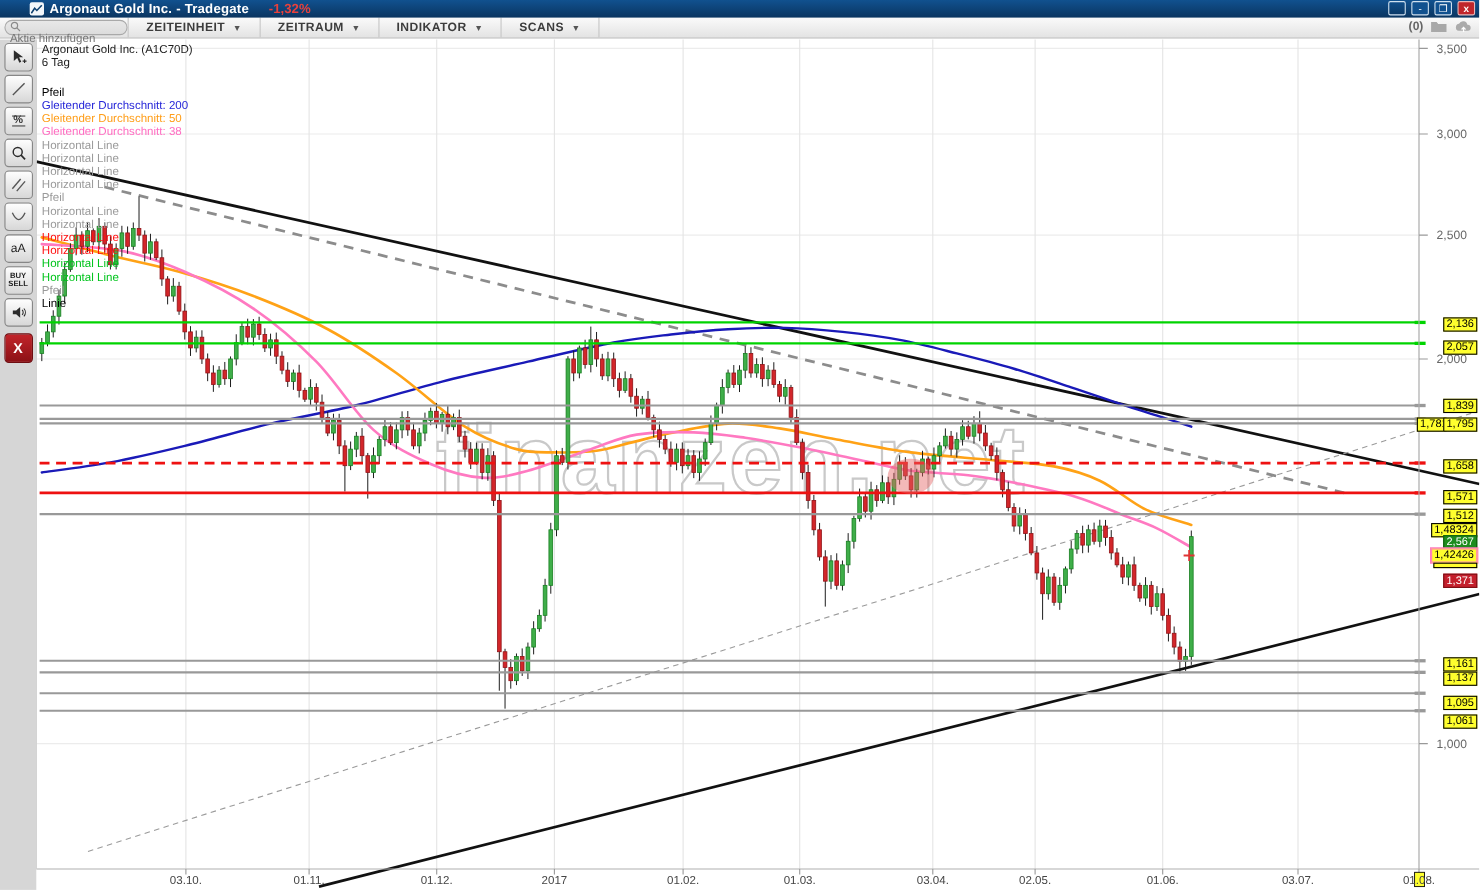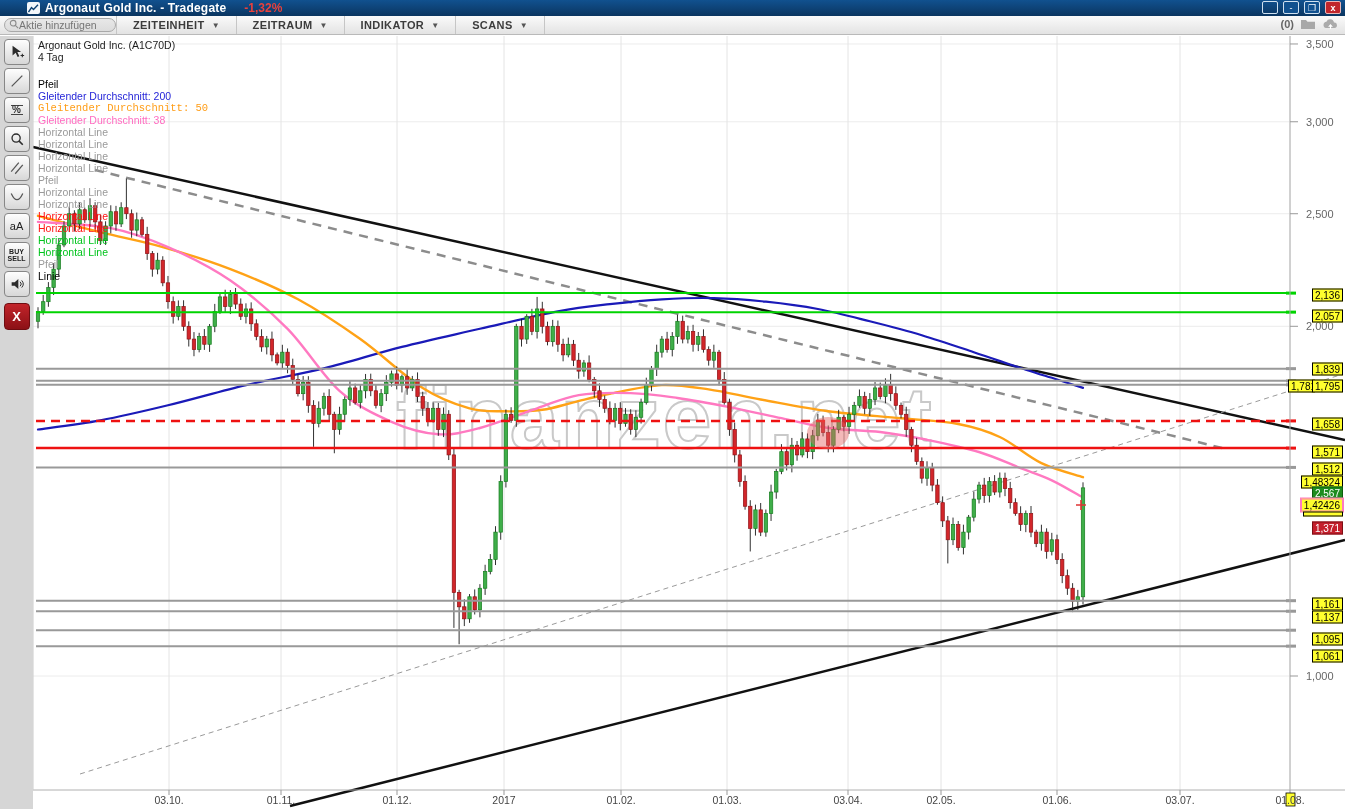--- a/index.html
+++ b/index.html
@@ -18,21 +18,21 @@
   .winbtn { width:16px; height:13px; font-size:9px; line-height:12px; text-align:center;
     color:#fff; border:1px solid #cfe0ef; border-radius:2px; background:#11518f; }
   .winbtn.plain { background:transparent; }
   .winbtn.close { background:#c0252b; border-color:#e9b6b6; font-weight:bold; }
 
   
   #menubar { position:absolute; left:0; top:16px; width:1345px; height:19px;
     background:linear-gradient(#fafafa,#e3e3e3); border-bottom:1px solid #b9b9b9;
     display:flex; align-items:center; z-index:29; }
   #search-box { display:flex; width:112px; height:14px; margin-left:4px;
-    background:linear-gradient(#e8e8e8,#dcdcdc); border:1px solid #a9a9a9; border-radius:7px; padding:0 4px; }
+    background:linear-gradient(#e8e8e8,#dcdcdc); border:1px solid #a9a9a9; border-radius:7px; padding:0 4px;flex-direction:column; }
   #search-box svg { flex:0 0 auto; }
   #search-input { border:none; background:transparent; width:92px; font-size:10.5px; color:#8a8a8a;
     font-family:"Liberation Sans",sans-serif; outline:none; }
   #menu-items { display:flex; height:100%; align-items:center; margin-left:0; }
   .menu-item { display:flex; align-items:center; gap:7px; padding:0 16px; height:100%;
     border-right:1px solid #c6c6c6; cursor:default; }
   .menu-item:first-child { border-left:1px solid #c6c6c6; }
   .menu-label { font-size:11px; font-weight:bold; color:#3c3c3c; letter-spacing:0.4px; }
   .menu-caret { font-size:8px; color:#555; }
   #menubar-right { position:absolute; right:6px; top:2px; display:flex; align-items:center; gap:6px; }
@@ -694,26 +694,26 @@
         <path d="M12.5 6.5 a3.4 3.4 0 0 1 0 5 M14.3 5 a6 6 0 0 1 0 8" fill="none" stroke="#2c2c2c" stroke-width="1.1"></path>
       </svg>
     </div>
     <div class="tool red-x">
       <span>X</span>
     </div>
   </div>
 
   <div id="legend">
     <div class="hdr legend-row">Argonaut Gold Inc. (A1C70D)</div>
-    <div class="hdr legend-row">4 Tag</div>
+    <div class="hdr legend-row">6 Tag</div>
     <div class="gap"></div>
     <div id="legend-items">
         <div class="legend-row" style="color: rgb(0, 0, 0);">Pfeil</div>
         <div class="legend-row" style="color: rgb(37, 37, 216);">Gleitender Durchschnitt: 200</div>
-        <div class="legend-row" style="color: rgb(255, 157, 23); font-family: Liberation Mono, monospace;">Gleitender Durchschnitt: 50</div>
+        <div class="legend-row" style="color: rgb(255, 157, 23);">Gleitender Durchschnitt: 50</div>
         <div class="legend-row" style="color: rgb(255, 108, 193);">Gleitender Durchschnitt: 38</div>
         <div class="legend-row" style="color: rgb(154, 154, 154);">Horizontal Line</div>
         <div class="legend-row" style="color: rgb(154, 154, 154);">Horizontal Line</div>
         <div class="legend-row" style="color: rgb(154, 154, 154);">Horizontal Line</div>
         <div class="legend-row" style="color: rgb(154, 154, 154);">Horizontal Line</div>
         <div class="legend-row" style="color: rgb(154, 154, 154);">Pfeil</div>
         <div class="legend-row" style="color: rgb(154, 154, 154);">Horizontal Line</div>
         <div class="legend-row" style="color: rgb(154, 154, 154);">Horizontal Line</div>
         <div class="legend-row" style="color: rgb(255, 17, 17);">Horizontal Line</div>
         <div class="legend-row" style="color: rgb(255, 17, 17);">Horizontal Line</div>

